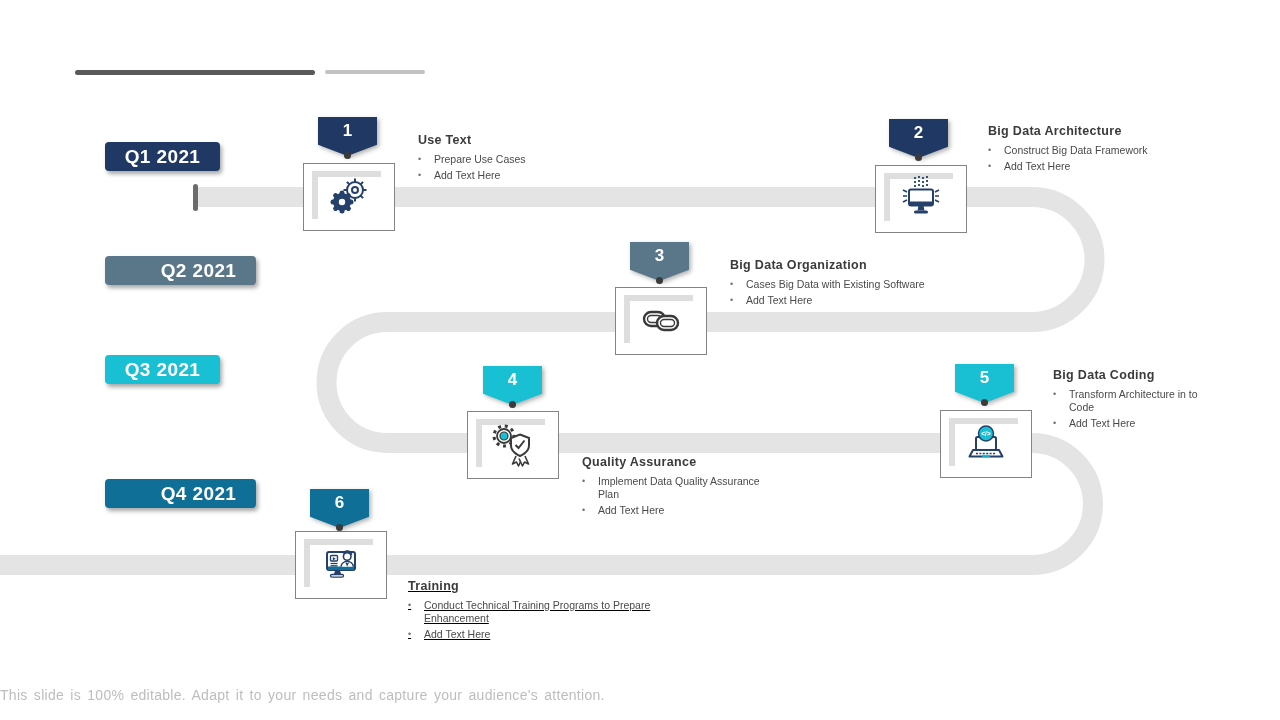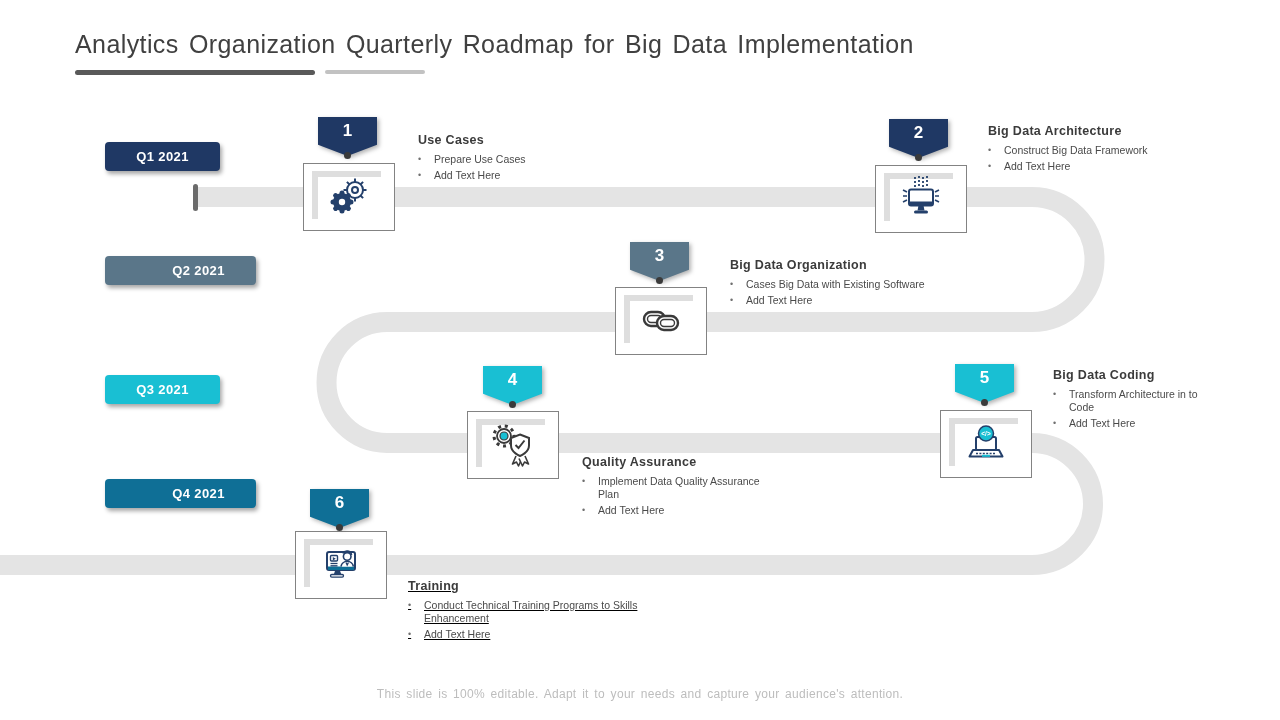--- a/index.html
+++ b/index.html
@@ -12,23 +12,23 @@
   .bar1{position:absolute;left:75px;top:70px;width:240px;height:5px;background:#595959;border-radius:3px;}
   .bar2{position:absolute;left:325px;top:70px;width:100px;height:4px;background:#C2C2C2;border-radius:2px;}
 
   
   .road-svg{position:absolute;left:0;top:0;z-index:1;}
   .road-pin{position:absolute;left:193px;top:184px;width:5px;height:27px;background:#6B6B6B;
             border-radius:3px;z-index:2;}
 
   
   .q-label{position:absolute;left:105px;width:115px;height:29px;border-radius:4px;z-index:3;
-           color:#fff;font-weight:700;font-size:13px;letter-spacing:.4px;display:flex;
+           color:#fff;font-weight:700;font-size:19px;letter-spacing:.4px;display:flex;
            align-items:center;justify-content:center;box-shadow:2px 3px 4px rgba(0,0,0,.35);}
-  .q1{top:142px;} .q2{top:256px;padding-left:36px;} .q3{top:375px;} .q4{top:479px;padding-left:36px;}
+  .q1{top:142px;} .q2{top:256px;padding-left:36px;} .q3{top:355px;} .q4{top:479px;padding-left:36px;}
 
   
   .banner-wrap{position:absolute;z-index:3;filter:drop-shadow(2px 2px 2px rgba(0,0,0,.3));}
   .banner{width:59px;height:39px;clip-path:polygon(0 0,100% 0,100% 71%,50% 100%,0 71%);
           color:#fff;font-weight:700;font-size:17px;text-align:center;line-height:27px;}
   .b1{left:318px;top:117px;} .b2{left:889px;top:119px;} .b3{left:630px;top:242px;}
   .b4{left:483px;top:366px;} .b5{left:955px;top:364px;} .b6{left:310px;top:489px;}
 
   .dot{position:absolute;width:7px;height:7px;border-radius:50%;background:#3A3A3A;z-index:3;}
   .d1{left:344px;top:152px;} .d2{left:915px;top:154px;} .d3{left:656px;top:277px;}
@@ -47,29 +47,28 @@
   .text-block{position:absolute;z-index:3;}
   .ms-title{font-size:12.5px;font-weight:700;color:#3B3B3B;letter-spacing:.3px;margin-bottom:6px;}
   .ms-ul{list-style:none;margin:0;padding:0;}
   .ms-ul li{display:flex;font-size:10.5px;color:#4A4A4A;line-height:13px;margin-bottom:3px;}
   .ms-ul .bm{width:16px;flex:0 0 16px;color:#707070;font-size:9px;line-height:13px;}
   .t1{left:418px;top:133px;width:175px;} .t2{left:988px;top:124px;width:190px;}
   .t3{left:730px;top:258px;width:220px;} .t4{left:582px;top:455px;width:182px;}
   .t5{left:1053px;top:368px;width:165px;} .t6{left:408px;top:579px;width:260px;text-decoration:underline;}
 
   
-  .footer{position:absolute;left:0;top:687px;width:100%;text-align:center;font-size:12px;
+  .footer{position:absolute;left:0;top:687px;width:100%;text-align:left;font-size:14px;
           color:#BDBDBD;letter-spacing:.3px;word-spacing:2px;}
 </style>
 </head>
 <body>
 
 <div class="slide">
 
-  <div class="title">Analytics Organization Quarterly Roadmap for Big Data Implementation</div>
   <div class="bar1"></div>
   <div class="bar2"></div>
 
   <svg class="road-svg" width="1280" height="720" viewBox="0 0 1280 720">
     <path d="M 197 197 H 1032 A 62.5 62.5 0 0 1 1032 322 H 387 A 60.5 60.5 0 0 0 387 443 H 1032 A 61 61 0 0 1 1032 565 H 0" fill="none" stroke="#E4E4E4" stroke-width="20"></path>
   </svg>
   <div class="road-pin"></div>
 
   <div class="q-label q1" style="background-color: rgb(31, 56, 100);">Q1 2021</div>
   <div class="q-label q2" style="background-color: rgb(90, 118, 137);">Q2 2021</div>
@@ -88,21 +87,21 @@
         <circle cx="30" cy="17" r="3" fill="#fff"></circle>
       </g>
       <g stroke="#24406B" stroke-width="5" stroke-linecap="round">
         <path d="M24 29 h2 M22 34 l1.4 1.4 M17 36 v2 M12 34 l-1.4 1.4 M10 29 h-2 M12 24 l-1.4 -1.4 M17 22 v-2 M22 24 l1.4 -1.4"></path>
       </g>
       <circle cx="17" cy="29" r="9" fill="#24406B"></circle>
       <circle cx="17" cy="29" r="3.2" fill="#fff"></circle>
     </svg>
   </div>
   <div class="text-block t1">
-    <div class="ms-title">Use Cases</div>
+    <div class="ms-title">Use Text</div>
     <ul class="ms-ul">
       <li>
           <span class="bm">•</span>
           <span>Prepare Use Cases</span>
         </li>
       <li>
           <span class="bm">•</span>
           <span>Add Text Here</span>
         </li>
     </ul>
@@ -245,21 +244,21 @@
       <path d="M29 21.5 l1.2 2.5 1.2 -2.5" fill="none" stroke="#24406B" stroke-width="1.3"></path>
       <path d="M22.8 29 l1.5 4.5 h-7.5 l1.5 -4.5 z" fill="#24406B"></path>
       <rect x="13.5" y="33.5" width="13" height="2.6" rx="1.3" fill="#fff" stroke="#24406B" stroke-width="1.3"></rect>
     </svg>
   </div>
   <div class="text-block t6">
     <div class="ms-title">Training</div>
     <ul class="ms-ul">
       <li>
           <span class="bm">•</span>
-          <span>Conduct Technical Training Programs to Skills Enhancement</span>
+          <span>Conduct Technical Training Programs to Prepare Enhancement</span>
         </li>
       <li>
           <span class="bm">•</span>
           <span>Add Text Here</span>
         </li>
     </ul>
   </div>
 
   <div class="footer">This slide is 100% editable. Adapt it to your needs and capture your audience's attention.</div>
 

